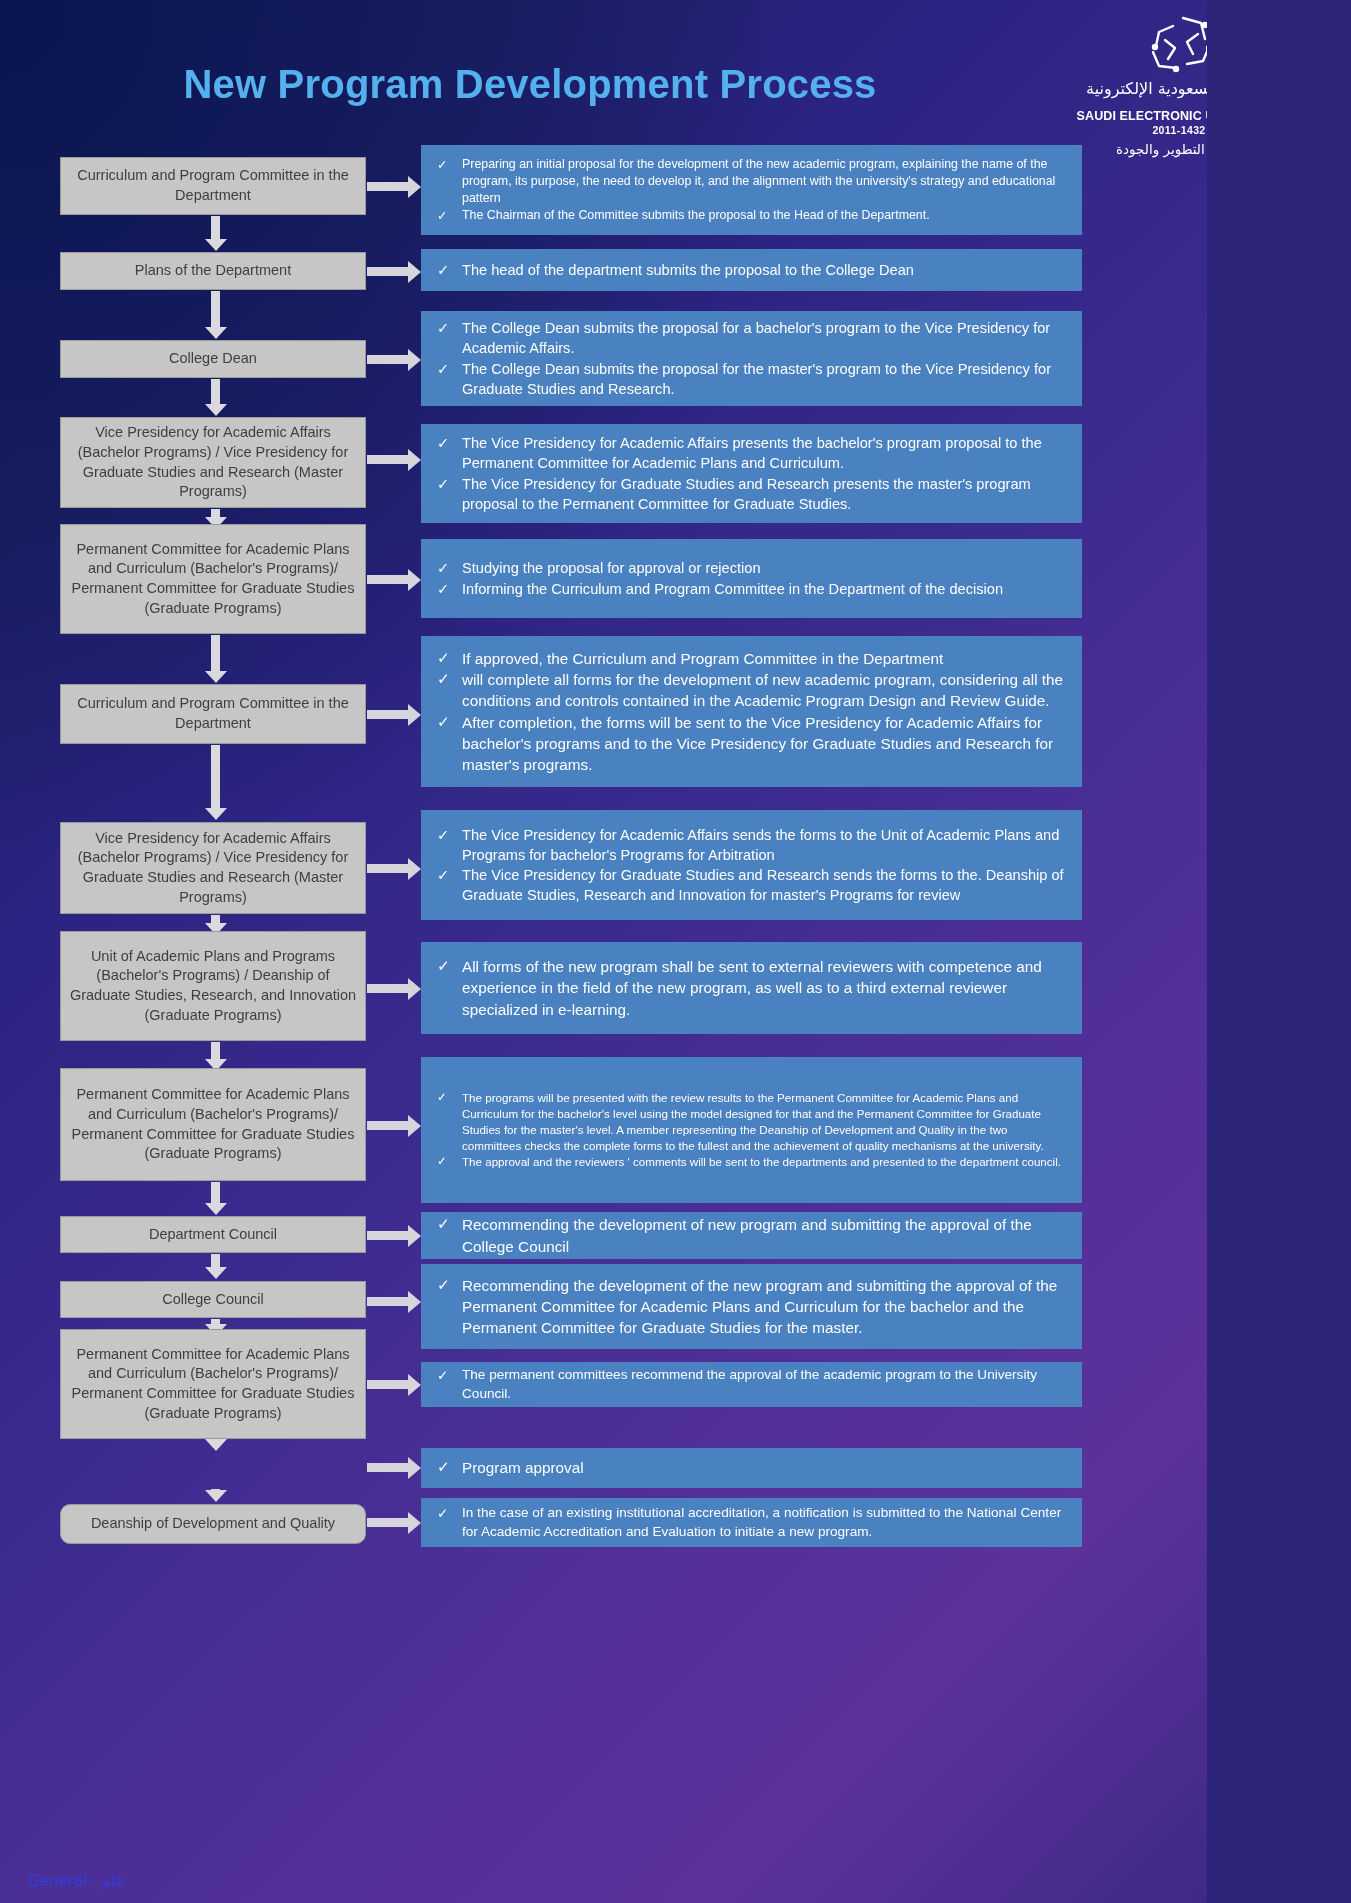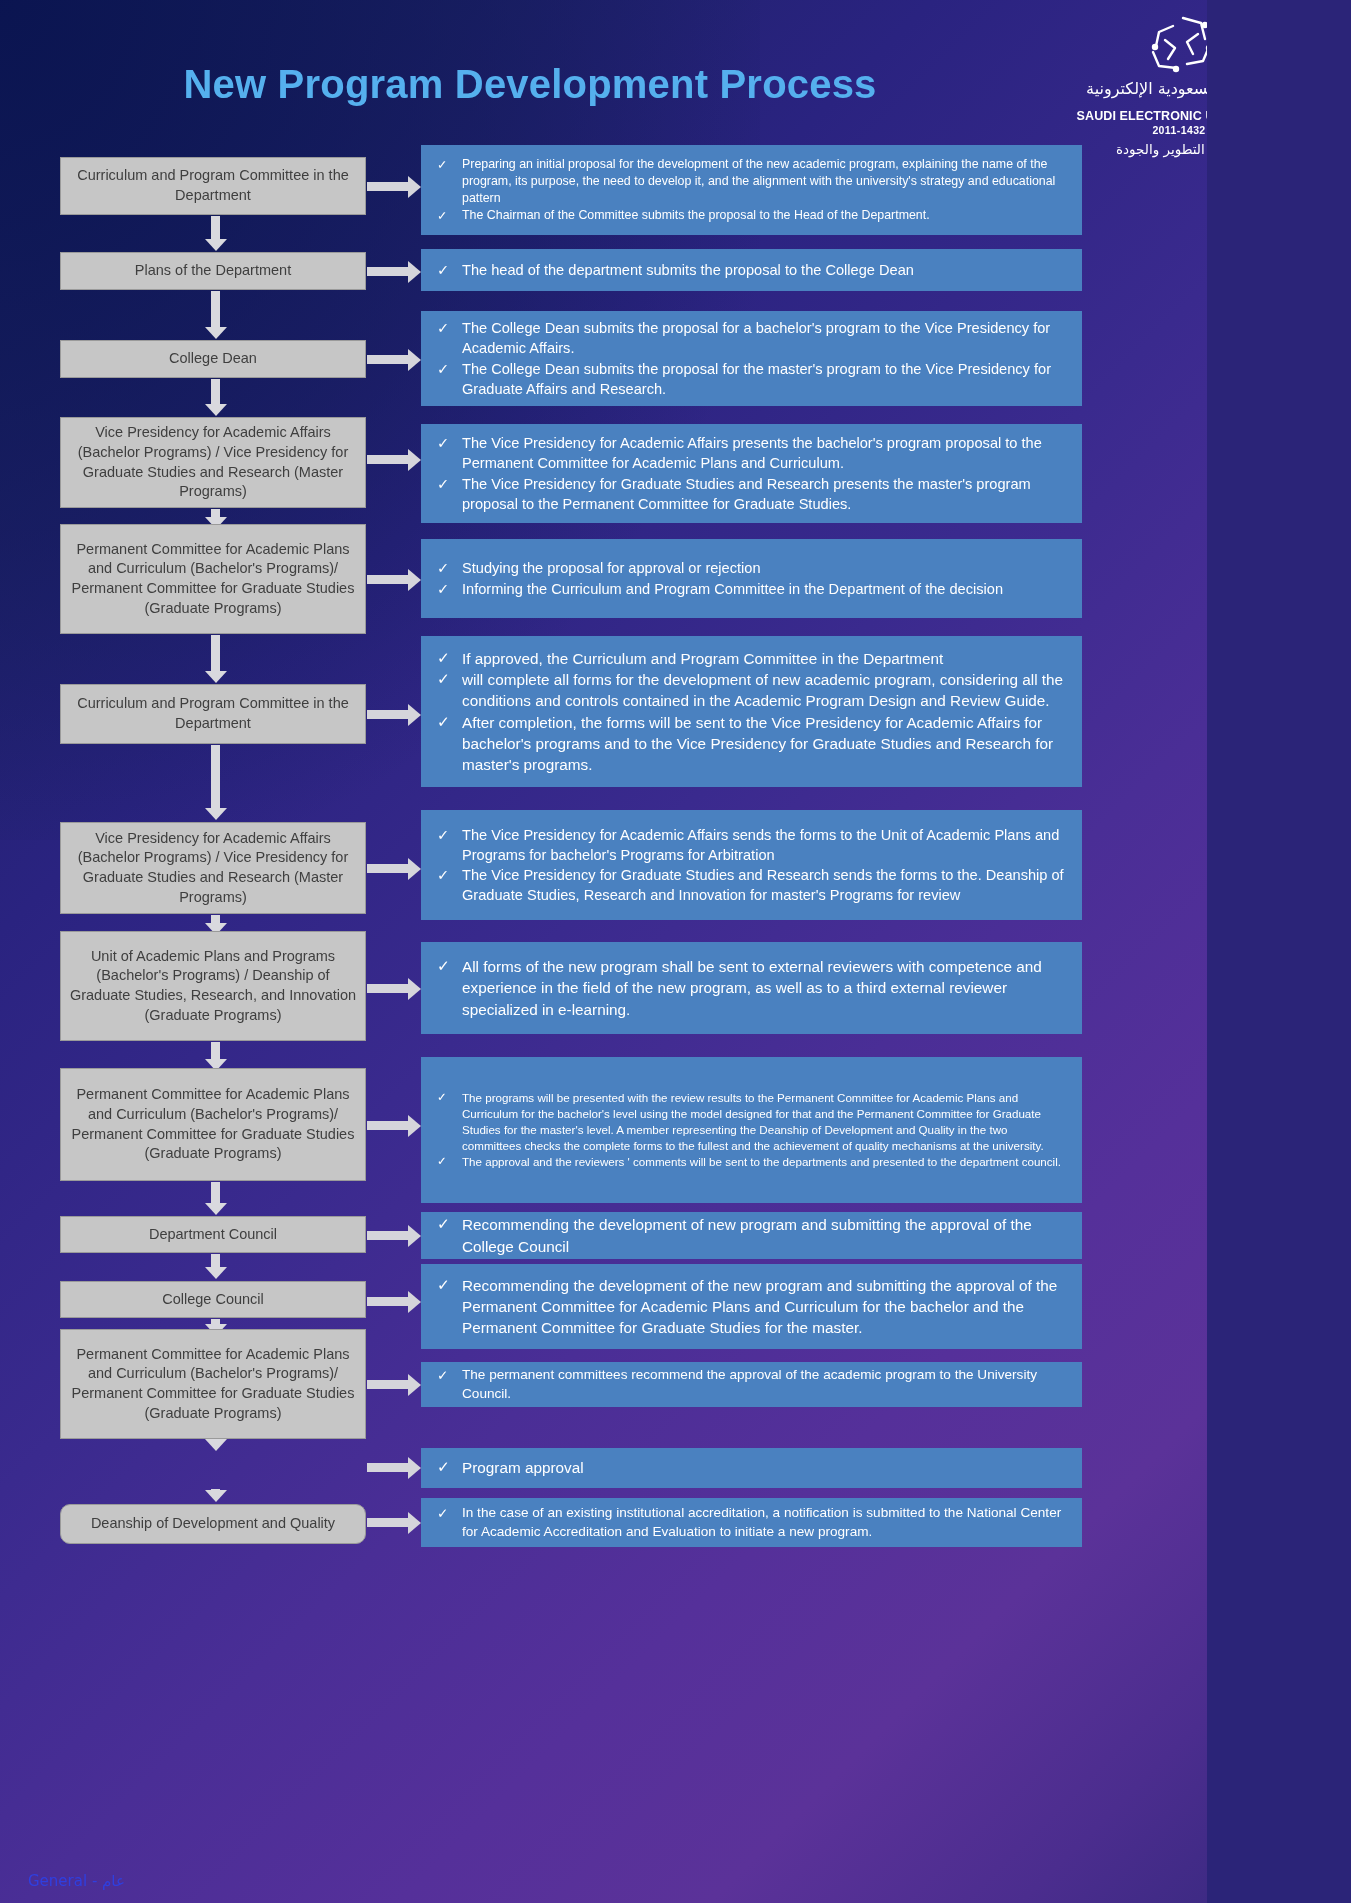--- a/index.html
+++ b/index.html
@@ -415,21 +415,21 @@
       </div>
     </div>
 
     <div class="detail s14" style="top:311px; height:95px;">
       <div class="bullet">
         <span class="tick">✓</span>
         <span class="btext">The College Dean submits the proposal for a bachelor's program to the Vice Presidency for Academic Affairs.</span>
       </div>
       <div class="bullet">
         <span class="tick">✓</span>
-        <span class="btext"> The College Dean submits the proposal for the master's program to the Vice Presidency for Graduate Affairs and Research.</span>
+        <span class="btext"> The College Dean submits the proposal for the master's program to the Vice Presidency for Graduate Studies and Research.</span>
       </div>
     </div>
 
     <div class="detail s14" style="top:424px; height:99px;">
       <div class="bullet">
         <span class="tick">✓</span>
         <span class="btext">The Vice Presidency for Academic Affairs presents the bachelor's program proposal to the Permanent Committee for Academic Plans and Curriculum.</span>
       </div>
       <div class="bullet">
         <span class="tick">✓</span>

